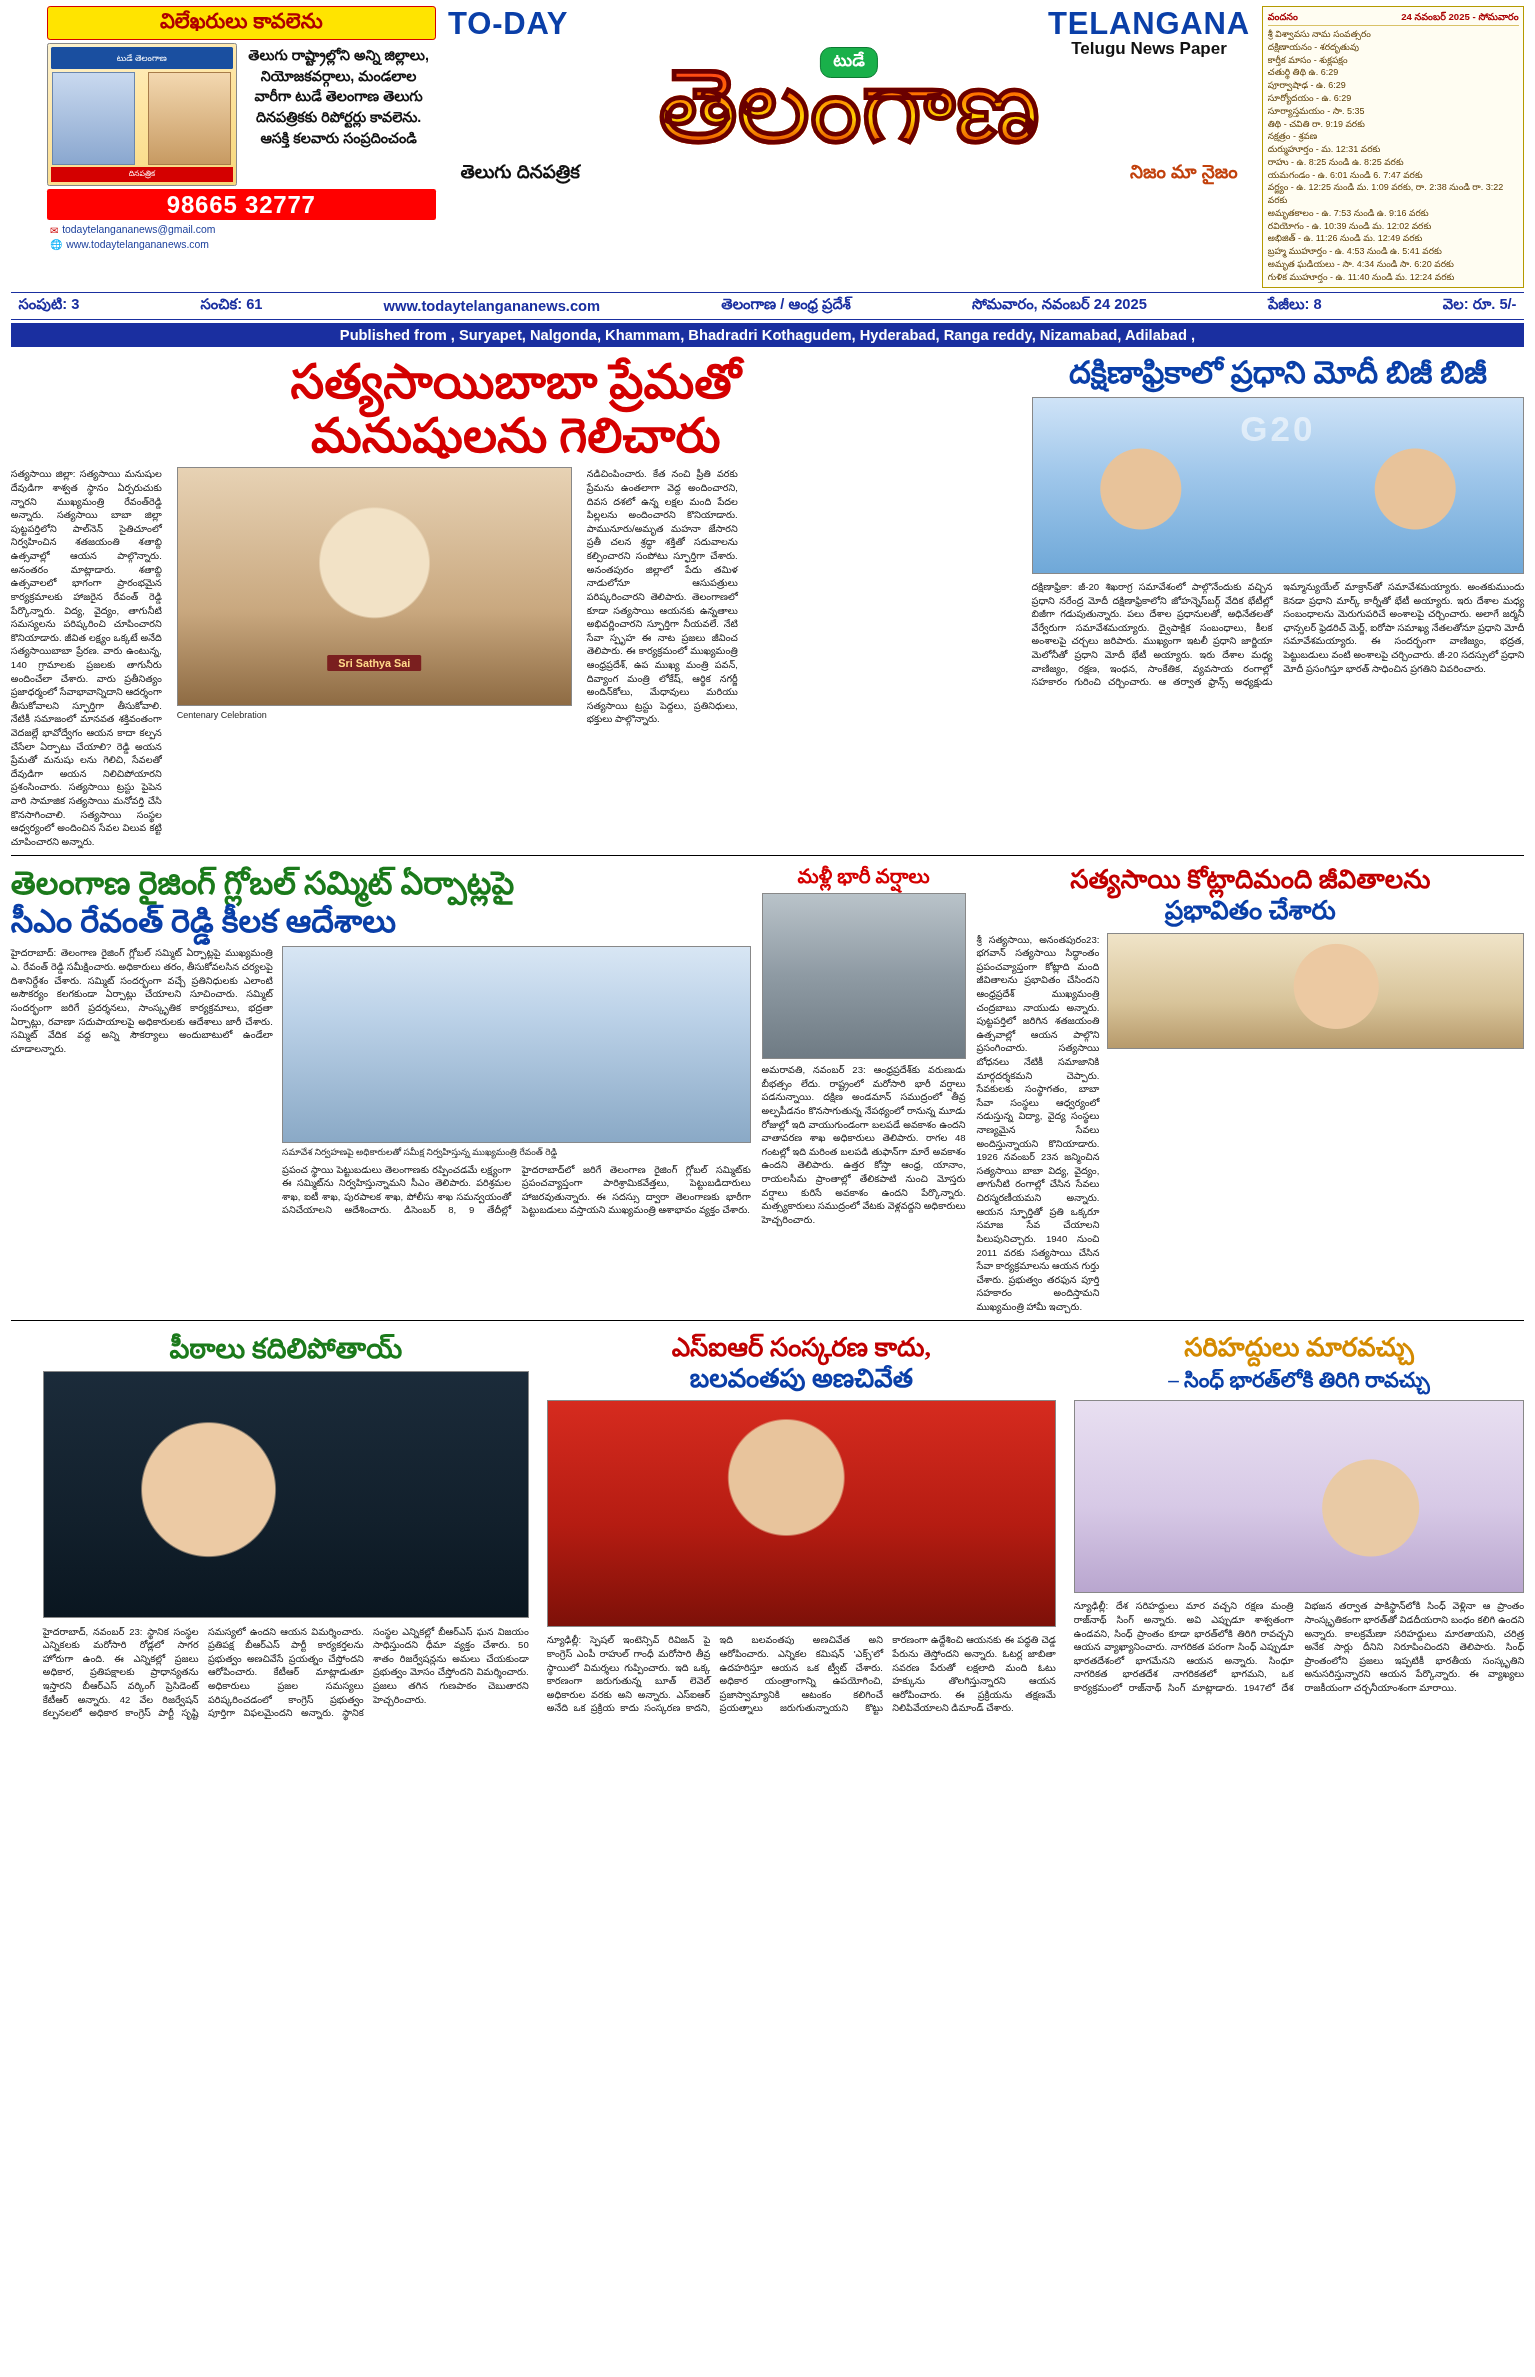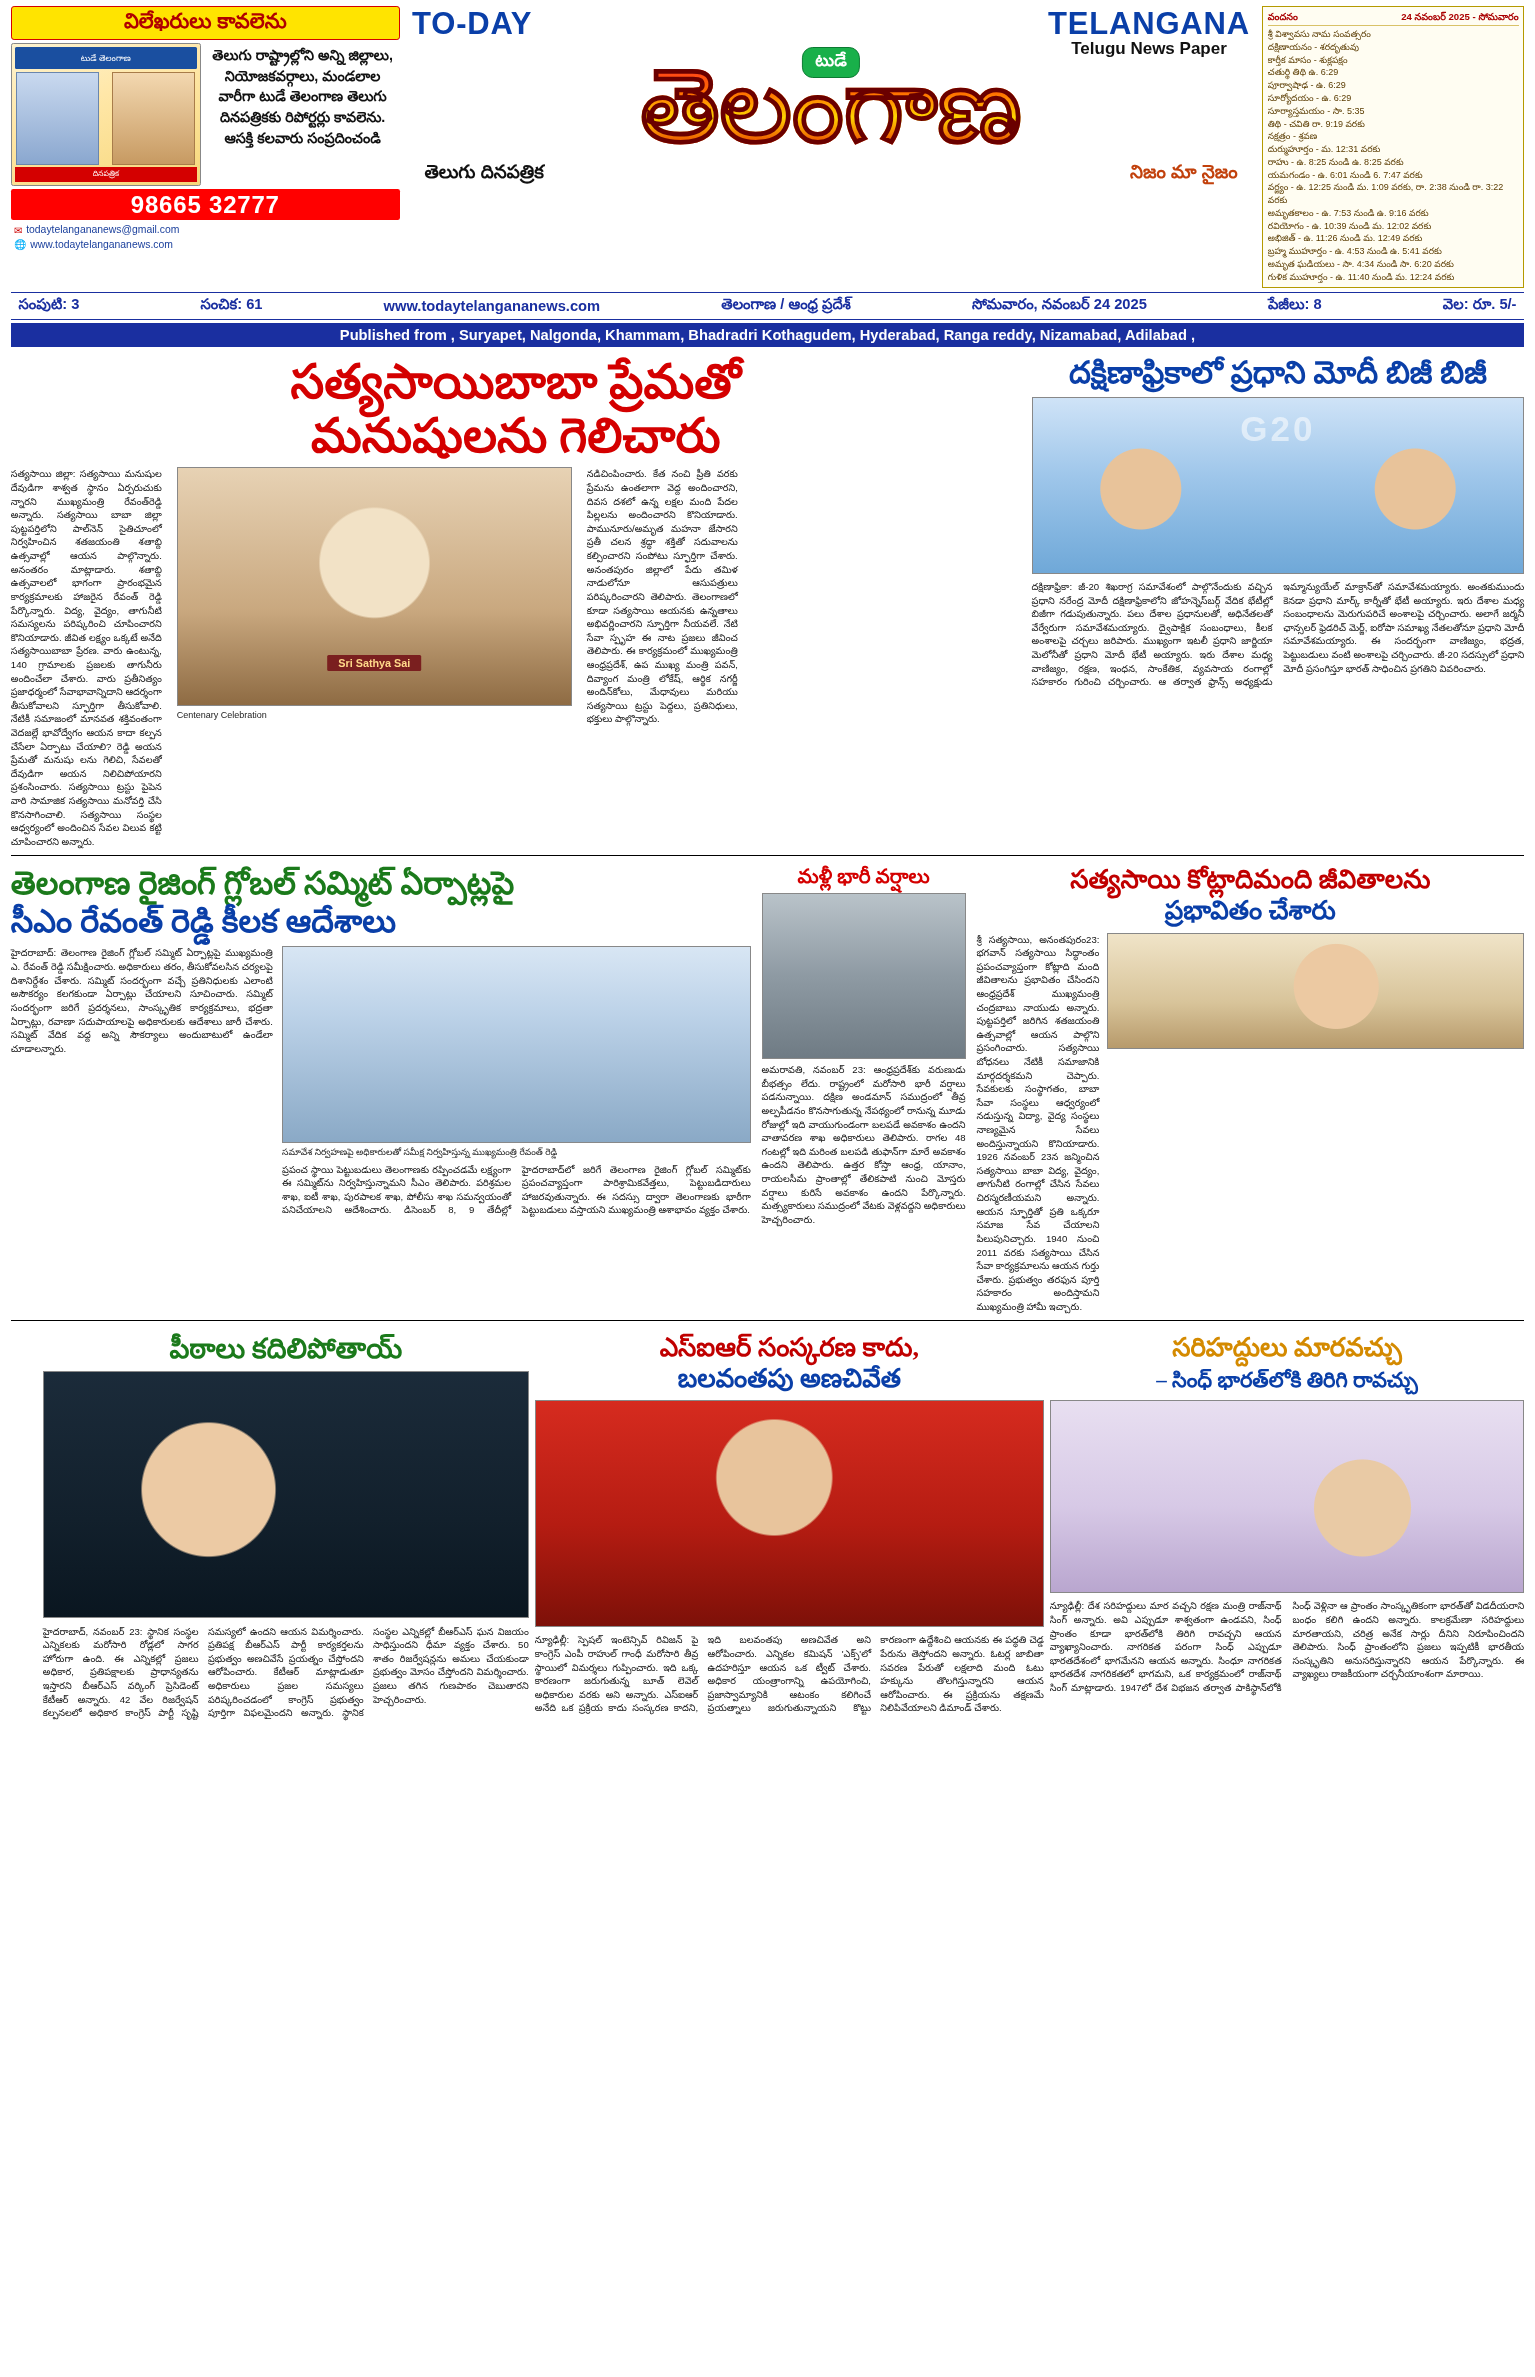--- a/index.html
+++ b/index.html
@@ -6,21 +6,21 @@
   html, body { margin:0; padding:0; }
   body {
     width:1535px;
     background:#ffffff;
     font-family:"Liberation Sans", sans-serif;
     color:#111;
   }
   .page { width:1535px; min-height:2377px; position:relative; padding:0 10.8px 10.8px 10.8px; }
 
   
-  .masthead { display:flex; align-items:stretch; gap:4.6px; padding-top:6.2px; }
+  .masthead { display:flex; align-items:stretch; gap:4.6px; padding-top:6.2px;margin-left:36px; }
   .mh-left { width:389px; display:flex; flex-direction:column; gap:3.1px; }
   .mh-left-top {
     background:#ffe400; border:1.5px solid #d40000; border-radius:3.1px;
     display:flex; align-items:center; justify-content:center;
     height:34px; font-weight:bold; font-size:21px; color:#b00000;
   }
   .mh-left-body { display:flex; gap:4.6px; }
   .mh-ad {
     width:190px; height:143px; border:1.5px solid #c00; border-radius:2.3px;
     background:linear-gradient(160deg,#fdf3d0,#ffe7a8 40%,#f6d77a);
@@ -197,21 +197,21 @@
     font-size:26px; font-weight:bold; color:#c00000; line-height:1.18; text-align:center;
     font-family:"Liberation Serif", serif;
   }
   .head5 .l2 { color:#0a3fa8; }
 
   .cols2 { display:flex; gap:9.3px; margin-top:6px; }
   .c-340 { width:262px; }
   .c-rest { flex:1; }
 
   
-  .sec3 { display:flex; gap:6px; margin-top:10.8px;padding-left:32px; }
+  .sec3 { display:flex; gap:18px; margin-top:10.8px;padding-left:32px; }
   .sec3-a { width:486px; }
   .sec3-b { width:509px; }
   .sec3-c { flex:1; }
   .headA {
     font-size:28px; font-weight:bold; color:#1b7a1b; text-align:center; line-height:1.2;
     font-family:"Liberation Serif", serif;
   }
   .headB {
     font-size:26px; font-weight:bold; color:#c00000; text-align:center; line-height:1.2;
     font-family:"Liberation Serif", serif;

